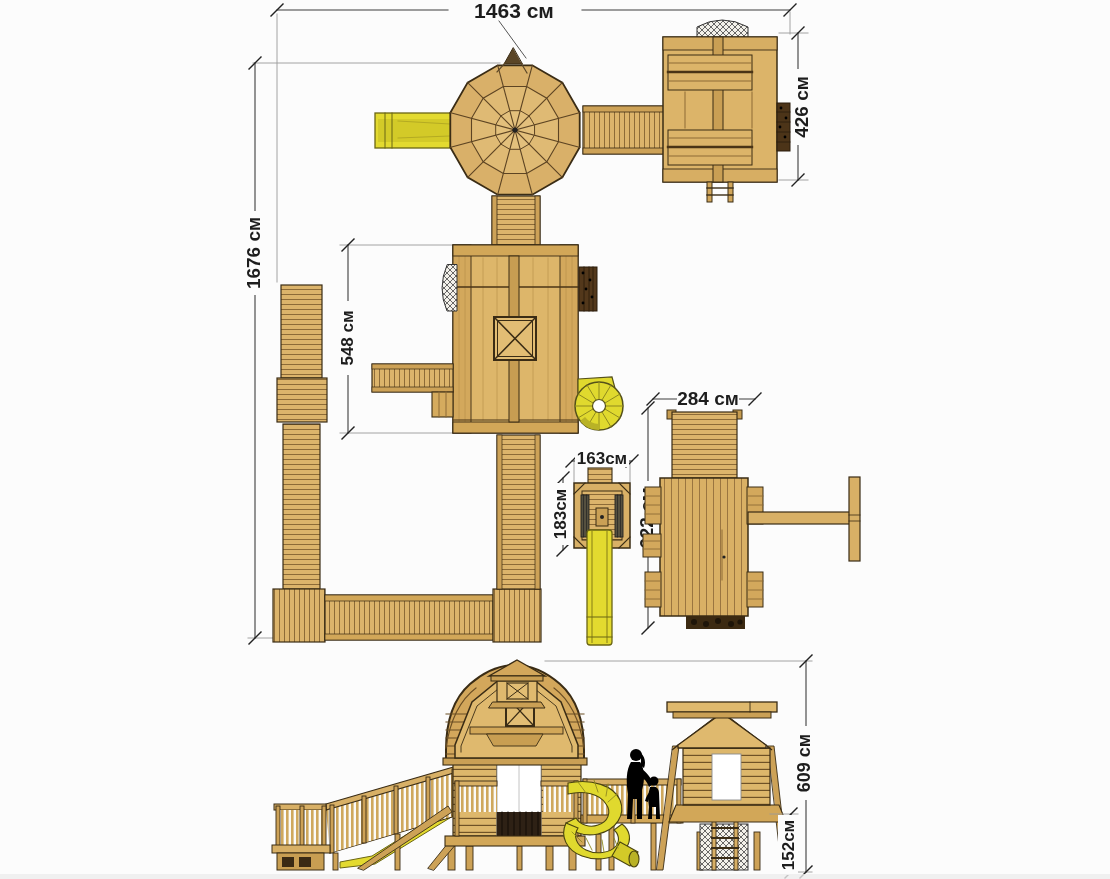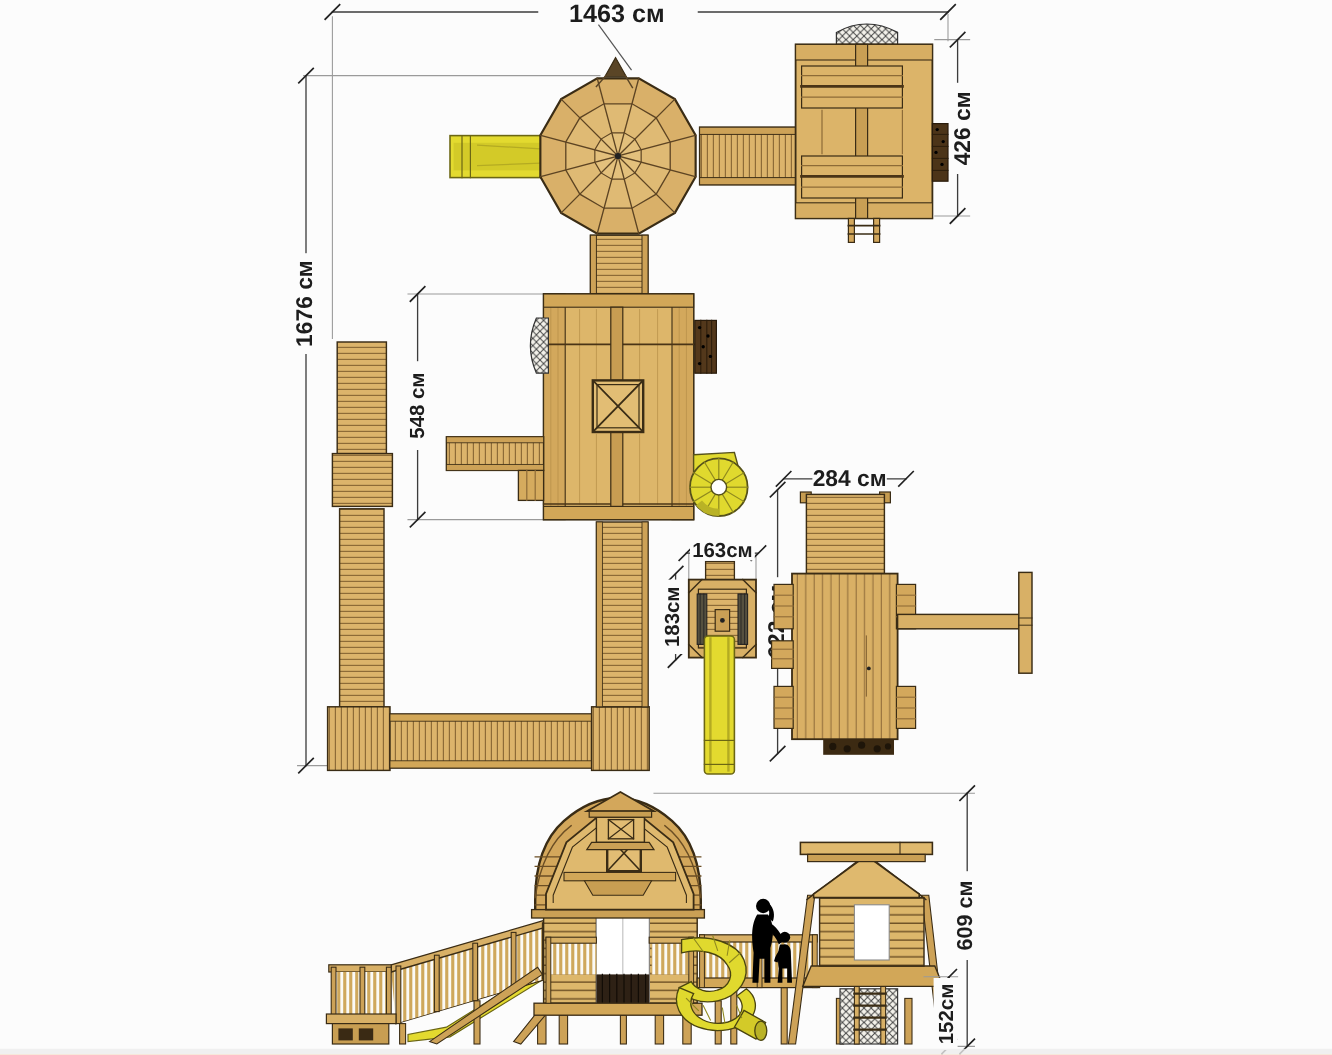--- a/index.html
+++ b/index.html
@@ -1,16 +1,16 @@
 <!DOCTYPE html>
 <html><head>
 <meta charset="utf-8">
 <style>
   html,body{margin:0;padding:0;background:#ffffff;}
-  .stage{width:1110px;height:879px;position:relative;background:#fdba74;overflow:hidden;}
+  .stage{width:1110px;height:879px;position:relative;background:#a21caf;overflow:hidden;}
   svg{display:block;}
   .dim{font-family:"Liberation Sans",sans-serif;font-weight:bold;fill:#1d1d1d;text-anchor:middle;}
 </style>
 </head>
 <body>
 
 <div class="stage">
 <svg width="1110" height="879" viewBox="0 0 1110 879">
 <defs>
   <pattern id="pRungH" width="8" height="5" patternUnits="userSpaceOnUse">

